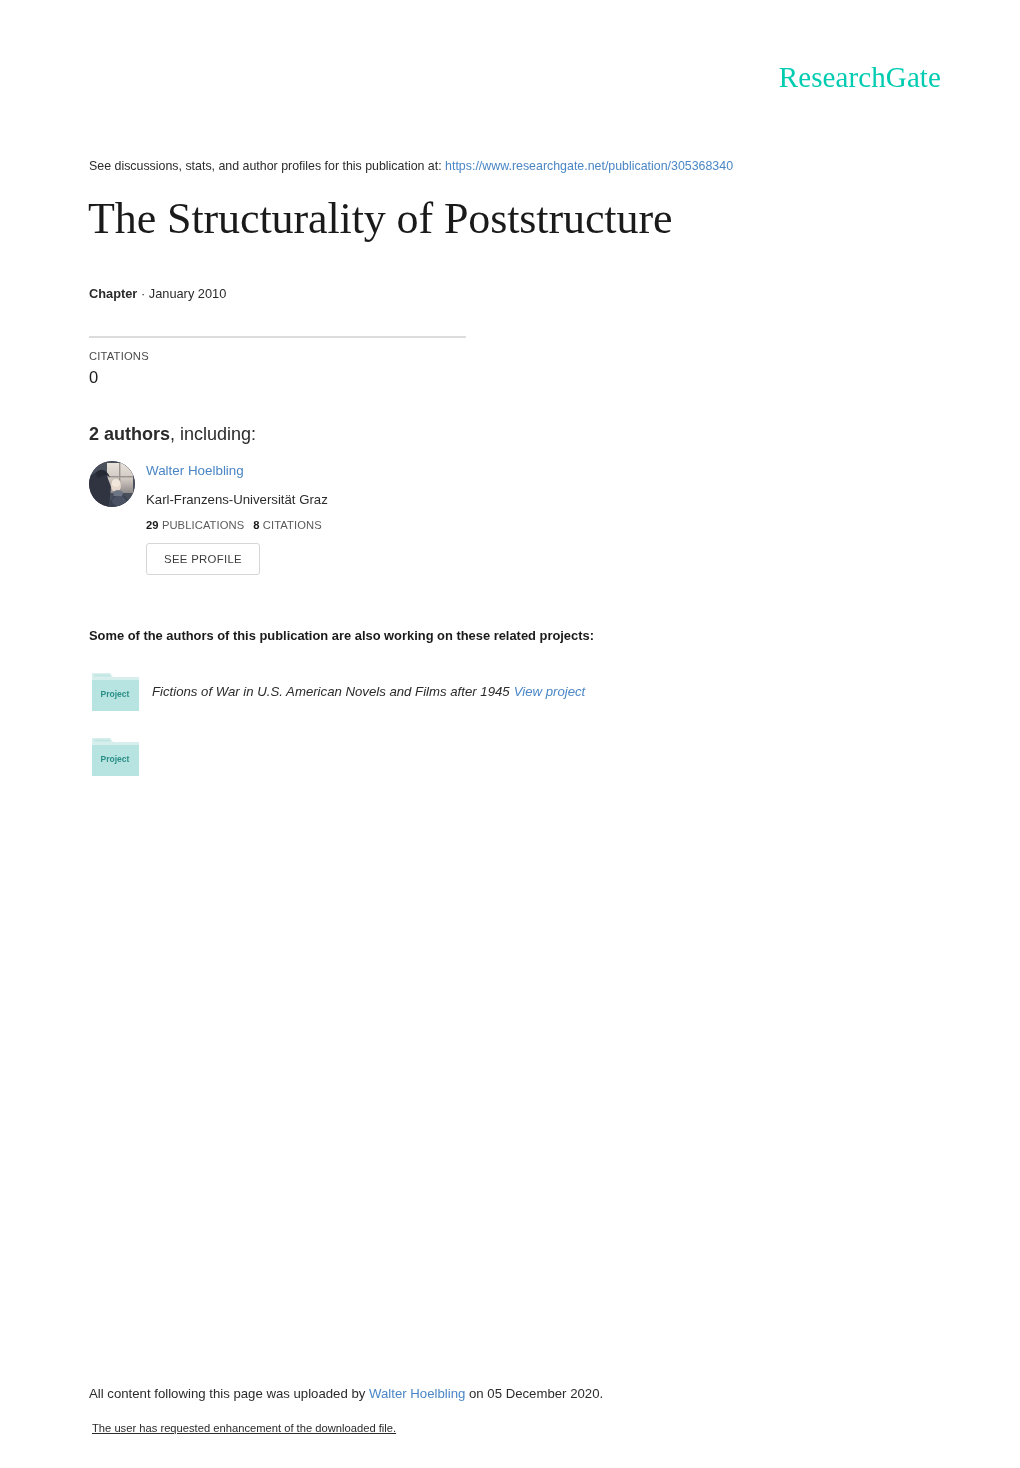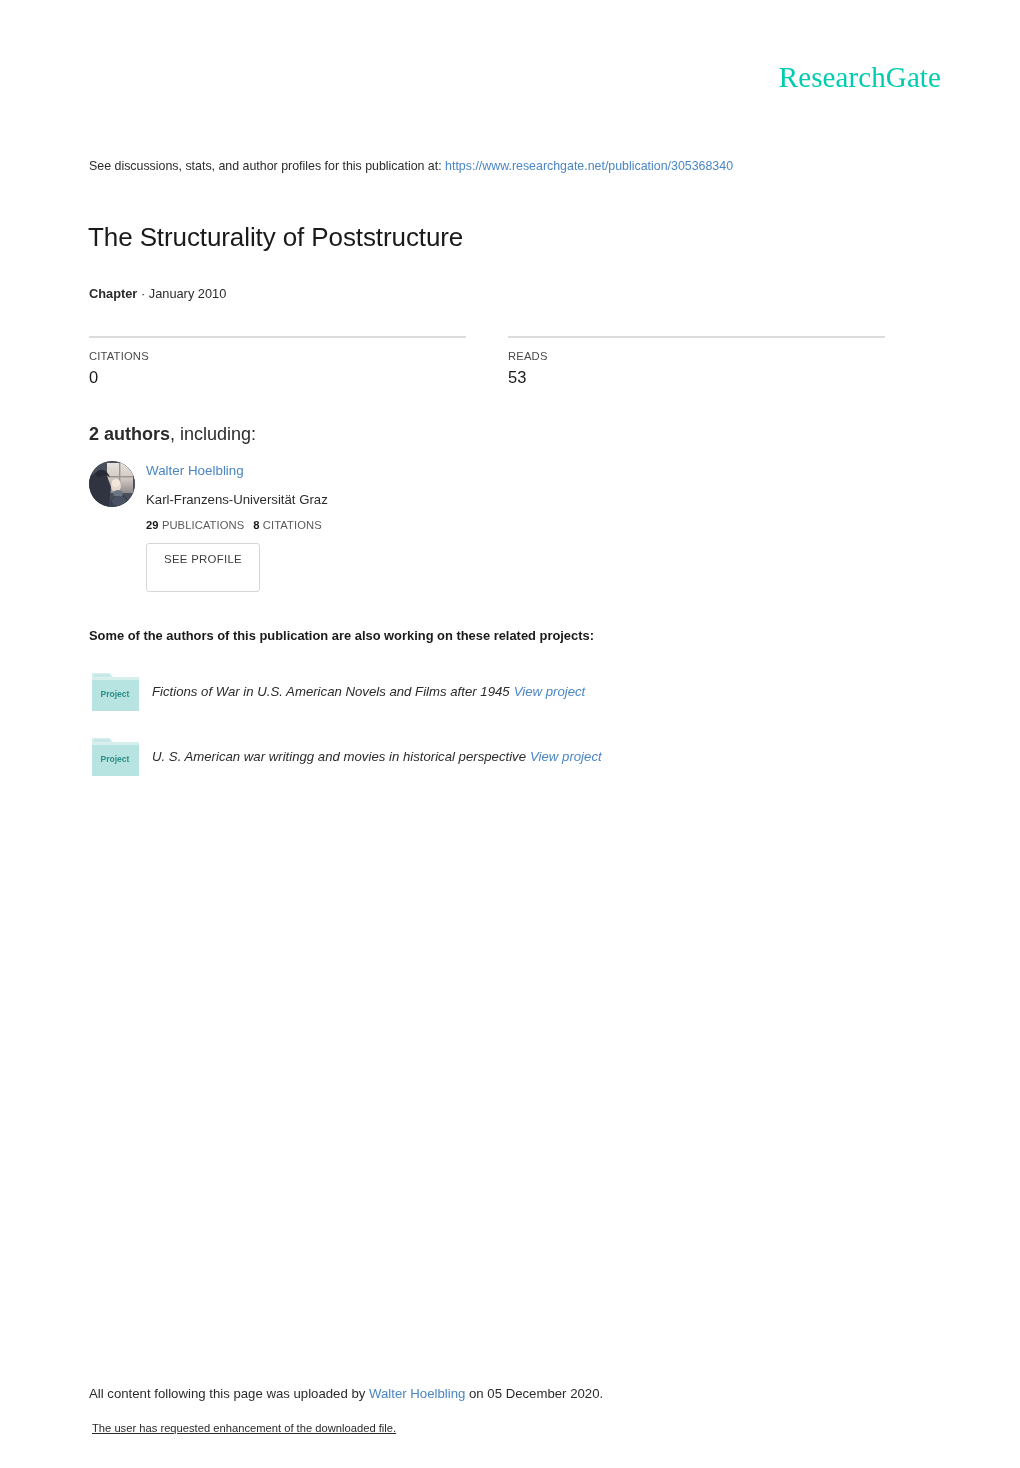--- a/index.html
+++ b/index.html
@@ -56,28 +56,27 @@
   }
   .discussion-line .url {
     color: #4a86c5;
     text-decoration: none;
   }
 
   .title {
     position: absolute;
     top: 199px;
     left: -1px;
-    font-family: Liberation Sans, sans-serif;
-    font-size: 26px;
+    font-family: Liberation Serif, serif;
+    font-size: 44px;
     font-weight: 400;
     line-height: 40px;
     color: #1a1a1a;
     letter-spacing: -0.1px;
     white-space: nowrap;
-    margin-top: 18px;
   }
 
   .pubtype {
     position: absolute;
     top: 277px;
     left: 0;
     font-size: 12.8px;
     line-height: 17px;
     color: #2b2b2b;
     white-space: nowrap;
@@ -180,21 +179,21 @@
     font-weight: bold;
     color: #1a1a1a;
   }
   .metric-gap { display: inline-block; width: 9px; }
 
   .see-profile {
     position: absolute;
     left: 57px;
     top: 82px;
     display: inline-block;
-    padding: 9px 17px 26px 17px;
+    padding: 9px 17px 9px 17px;
     border: 1px solid #d6d6d6;
     border-radius: 3px;
     background: #ffffff;
     font-size: 11.4px;
     letter-spacing: 0.3px;
     color: #3d3d3d;
     cursor: pointer;
     white-space: nowrap;
   }
 
@@ -289,25 +288,20 @@
       <span class="strong">Chapter</span>
       <span>·</span>
       <span>January 2010</span>
     </div>
 
     <div class="stats">
       <div class="stat-col left">
         <div class="stat-rule"></div>
         <div class="stat-label">CITATIONS</div>
         <div class="stat-value">0</div>
-      </div>
-      <div class="stat-col right">
-        <div class="stat-rule"></div>
-        <div class="stat-label">READS</div>
-        <div class="stat-value">53</div>
       </div>
     </div>
 
     <div class="authors-head">
       <span class="strong">2 authors</span><span>, including:</span>
     </div>
 
     <div class="author-row">
 
       <div class="avatar">
@@ -369,23 +363,20 @@
 
     <div class="project-row p1">
       <div class="project-icon">
         <svg width="50" height="43" viewBox="0 0 50 43" aria-hidden="true">
           <path d="M1 3 h18 l3 4 h26 v34 h-47 z" fill="#d6efed"></path>
           <path d="M1 10 h47 v31 h-47 z" fill="#b7e3e0"></path>
           <rect x="3" y="4.5" width="16" height="2" fill="#bfe6e3"></rect>
           <text x="24" y="27" text-anchor="middle" font-family="Liberation Sans, sans-serif" font-size="8.5" font-weight="bold" fill="#2a8f87">Project</text>
         </svg>
       </div>
-      <div class="project-text">
-        <span>U. S. American war writingg and movies in historical perspective</span><a class="project-link" href="#">View project</a>
-      </div>
     </div>
 
     <div class="footer-upload">
       <span>All content following this page was uploaded by</span>
       <a class="uploader" href="#">Walter Hoelbling</a>
       <span>on 05 December 2020.</span>
     </div>
     <div class="footer-note">The user has requested enhancement of the downloaded file.</div>
 
   </div>

